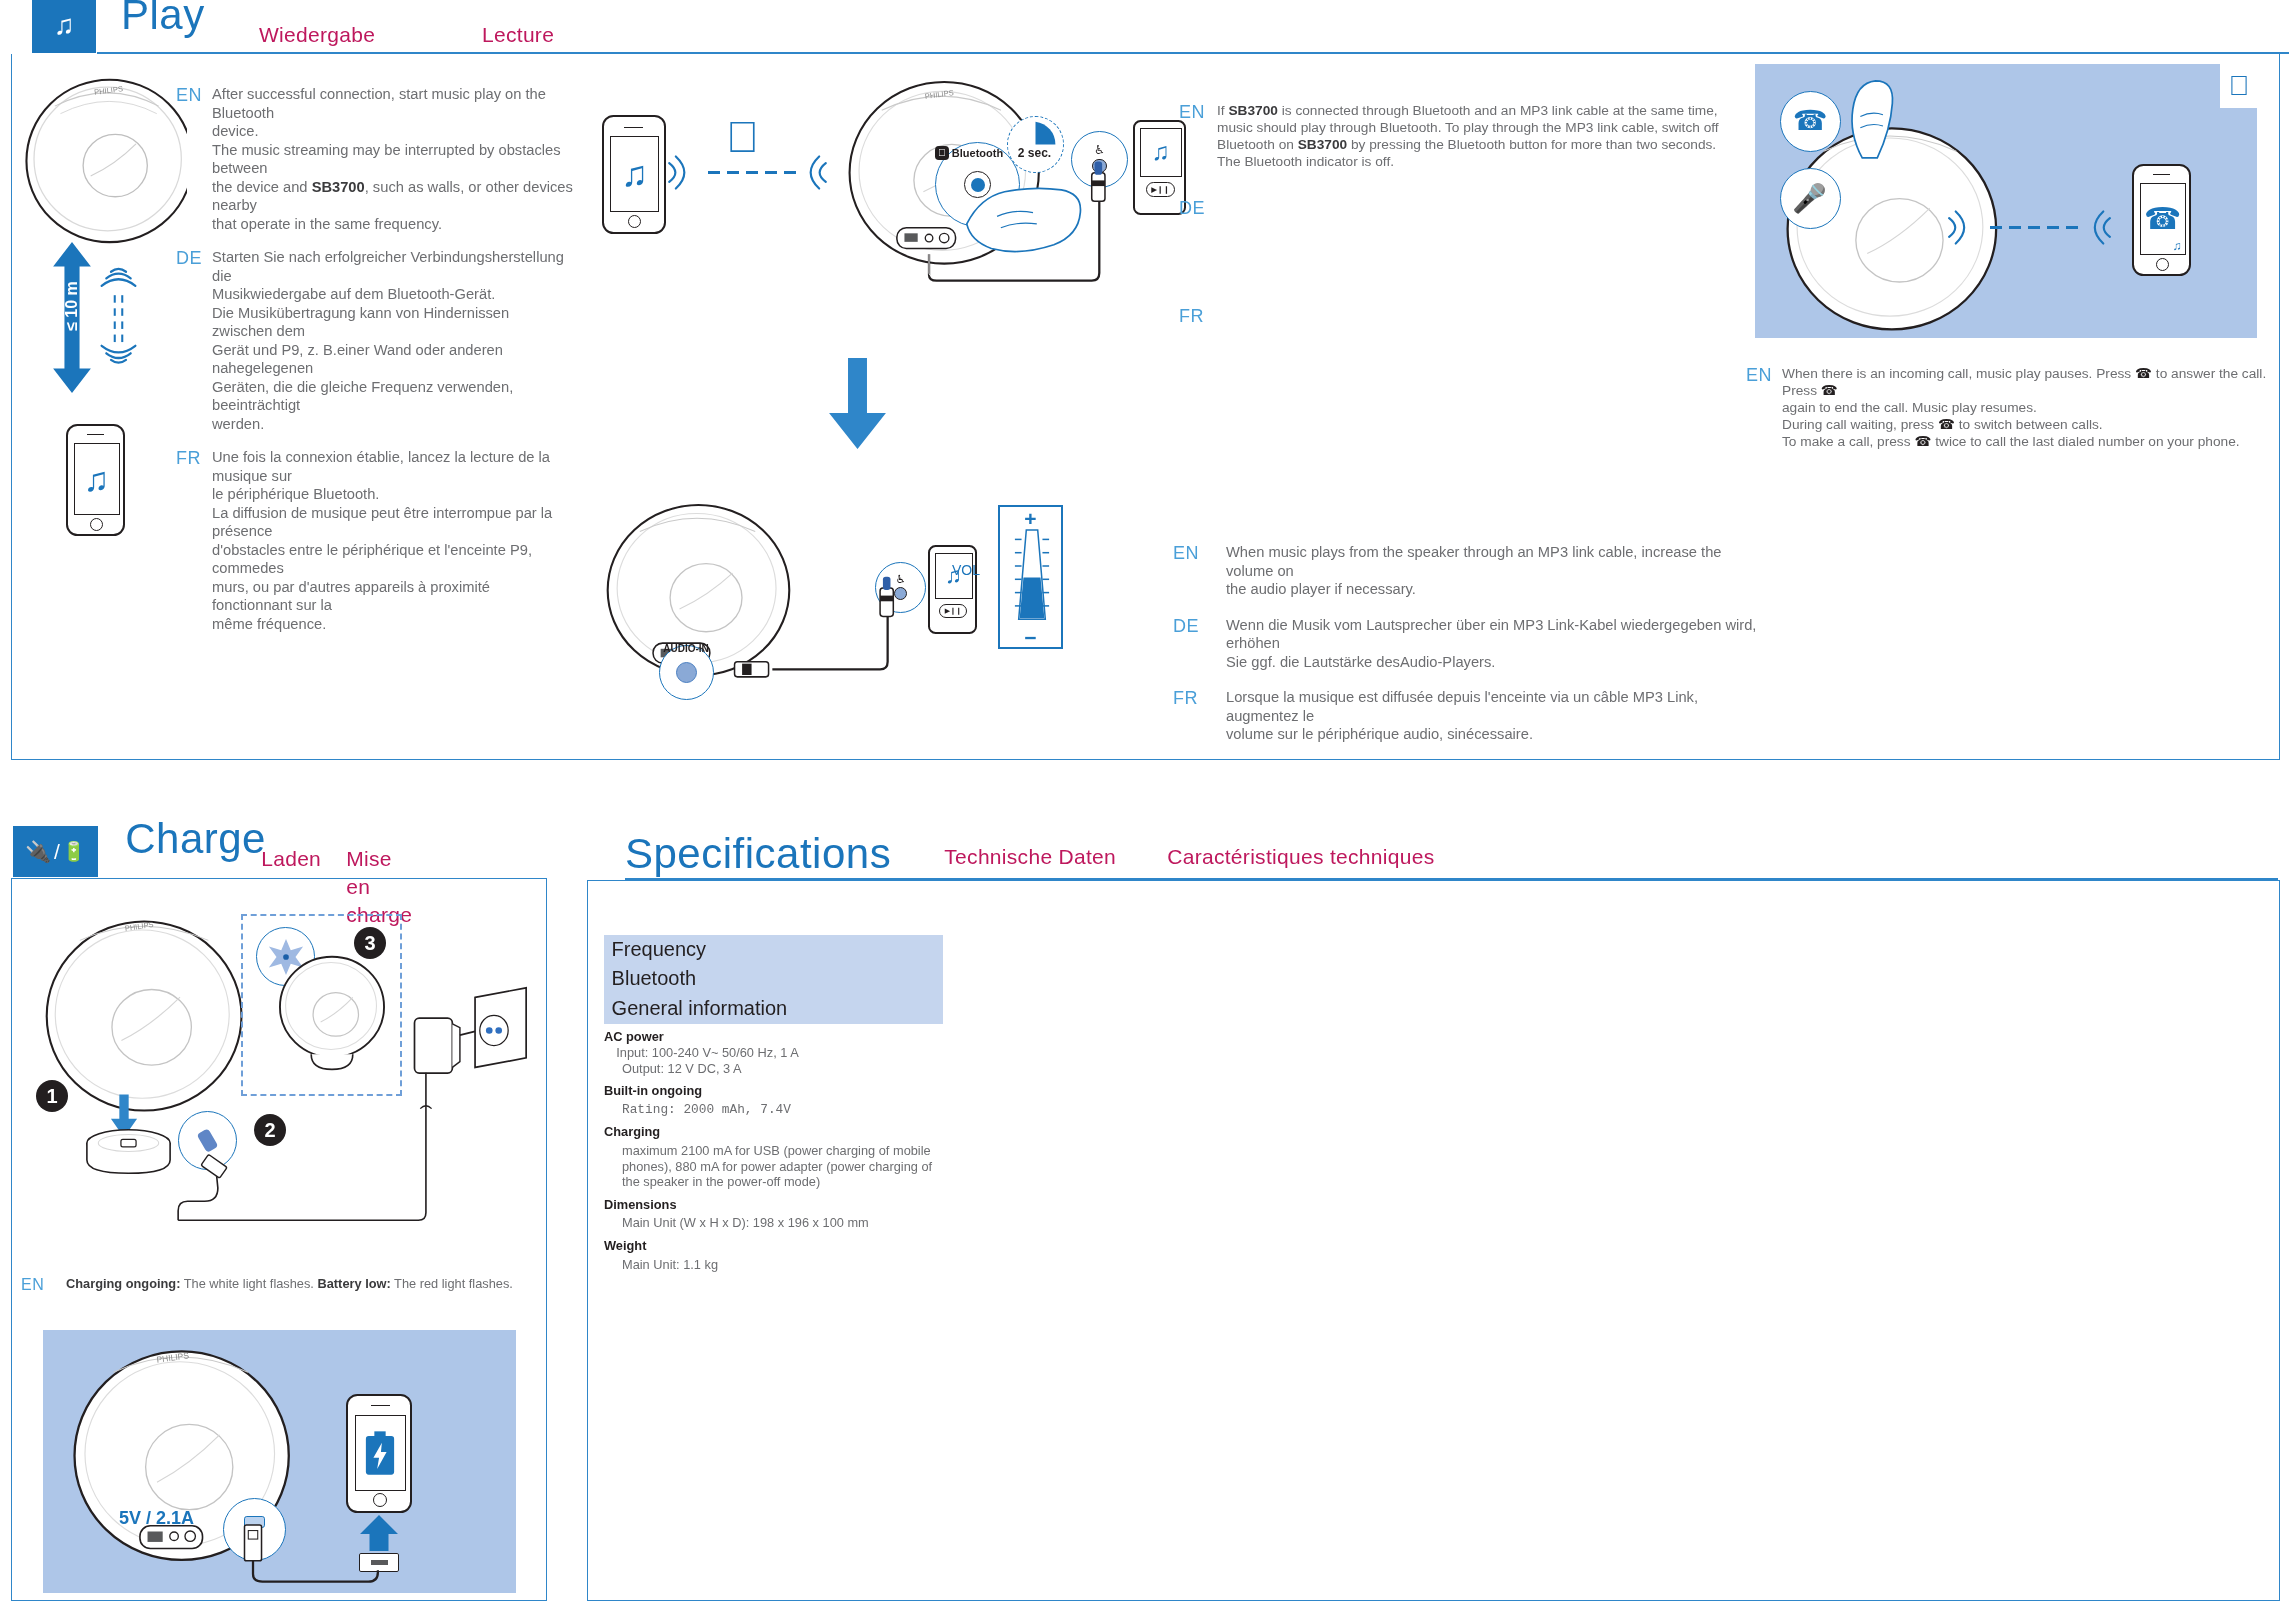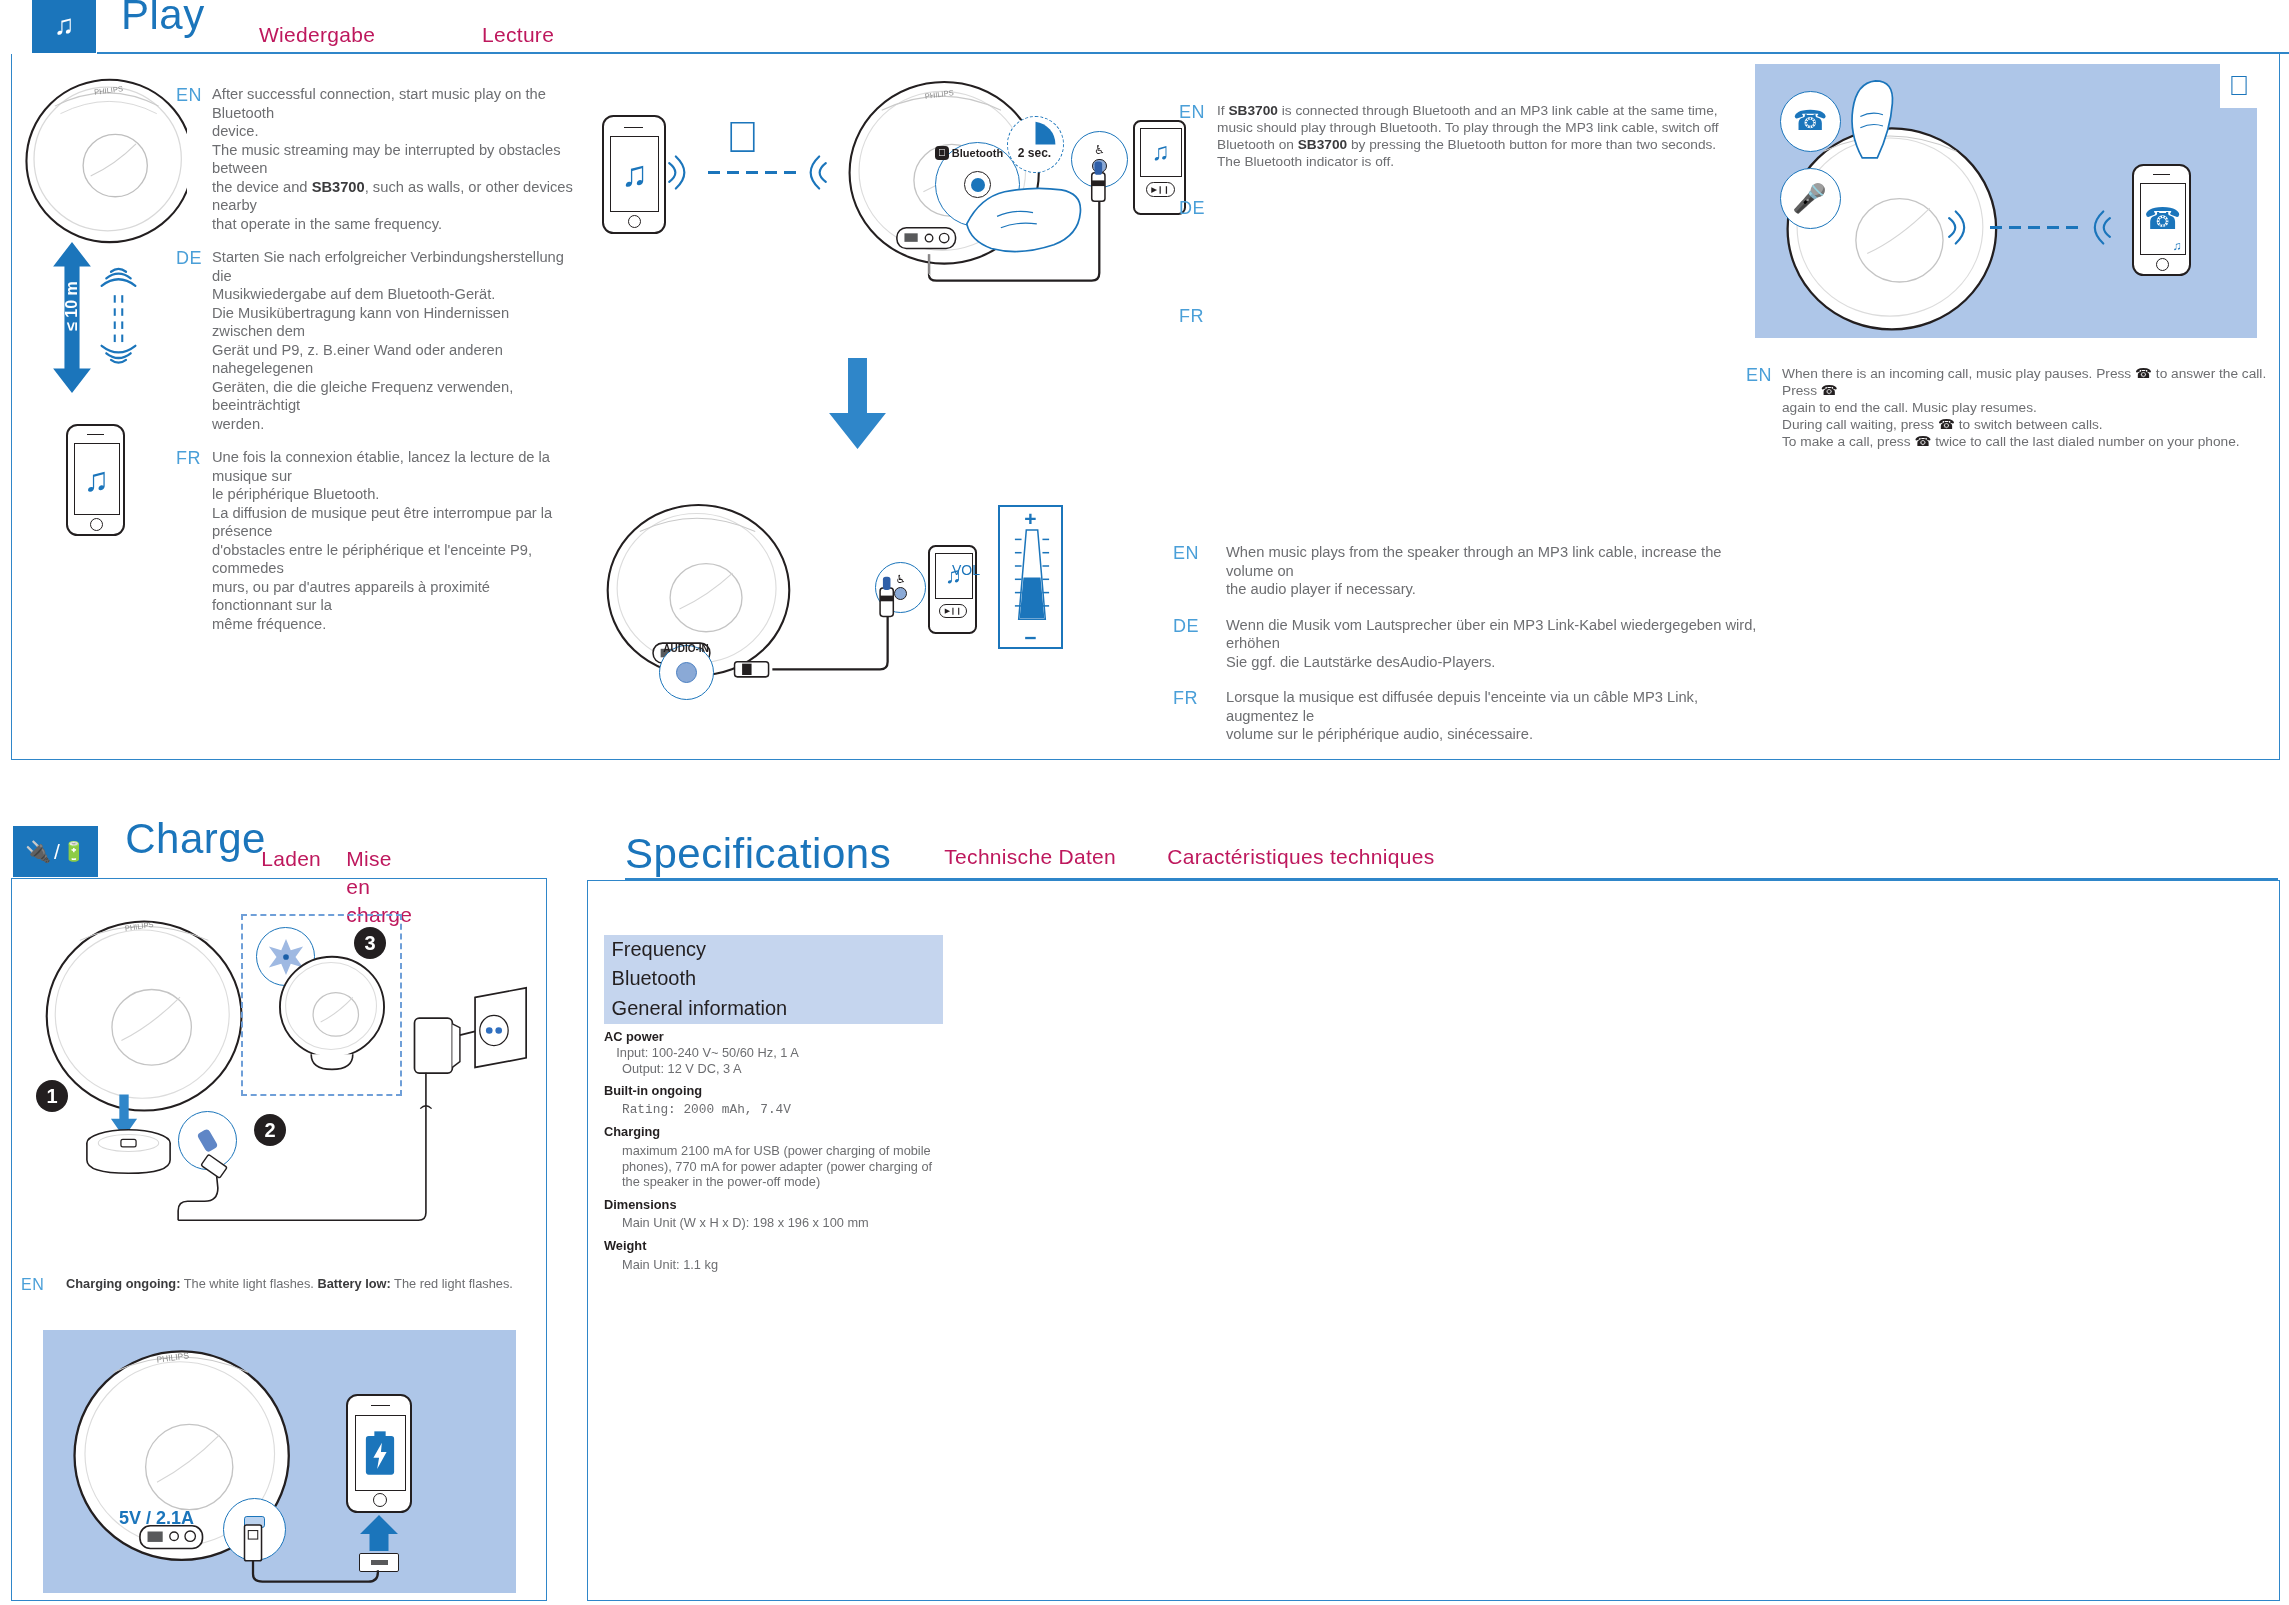--- a/index.html
+++ b/index.html
@@ -625,21 +625,21 @@
   <div style="margin-top:4.7px;">
     <div class="spec-sub-head">AC power</div>
     <div class="spec-line spec-indent">Input: 100-240 V~ 50/60 Hz, 1 A</div>
     <div class="spec-line spec-indent" style="padding-left:18px;">Output: 12 V DC, 3 A</div>
 
     <div class="spec-sub-head" style="margin-top:5.7px;">Built-in ongoing</div>
     <div class="spec-line spec-indent" style="padding-left:18px;margin-top:2.8px;font-family:Liberation Mono, monospace;">Rating: 2000 mAh, 7.4V</div>
 
     <div class="spec-sub-head" style="margin-top:5.7px;">Charging</div>
     <div class="spec-line spec-indent" style="padding-left:18px;margin-top:2.8px;">maximum 2100 mA for USB (power charging of mobile</div>
-    <div class="spec-line spec-indent" style="padding-left:18px;">phones), 770 mA for power adapter (power charging of</div>
+    <div class="spec-line spec-indent" style="padding-left:18px;">phones), 880 mA for power adapter (power charging of</div>
     <div class="spec-line spec-indent" style="padding-left:18px;">the speaker in the power-off mode)</div>
 
     <div class="spec-sub-head" style="margin-top:5.7px;">Dimensions</div>
     <div class="spec-line spec-indent" style="padding-left:18px;margin-top:2.8px;">Main Unit (W x H x D): 198 x 196 x 100 mm</div>
 
     <div class="spec-sub-head" style="margin-top:5.7px;">Weight</div>
     <div class="spec-line spec-indent" style="padding-left:18px;margin-top:2.8px;">Main Unit: 1.1 kg</div>
   </div>
 </div>
 

